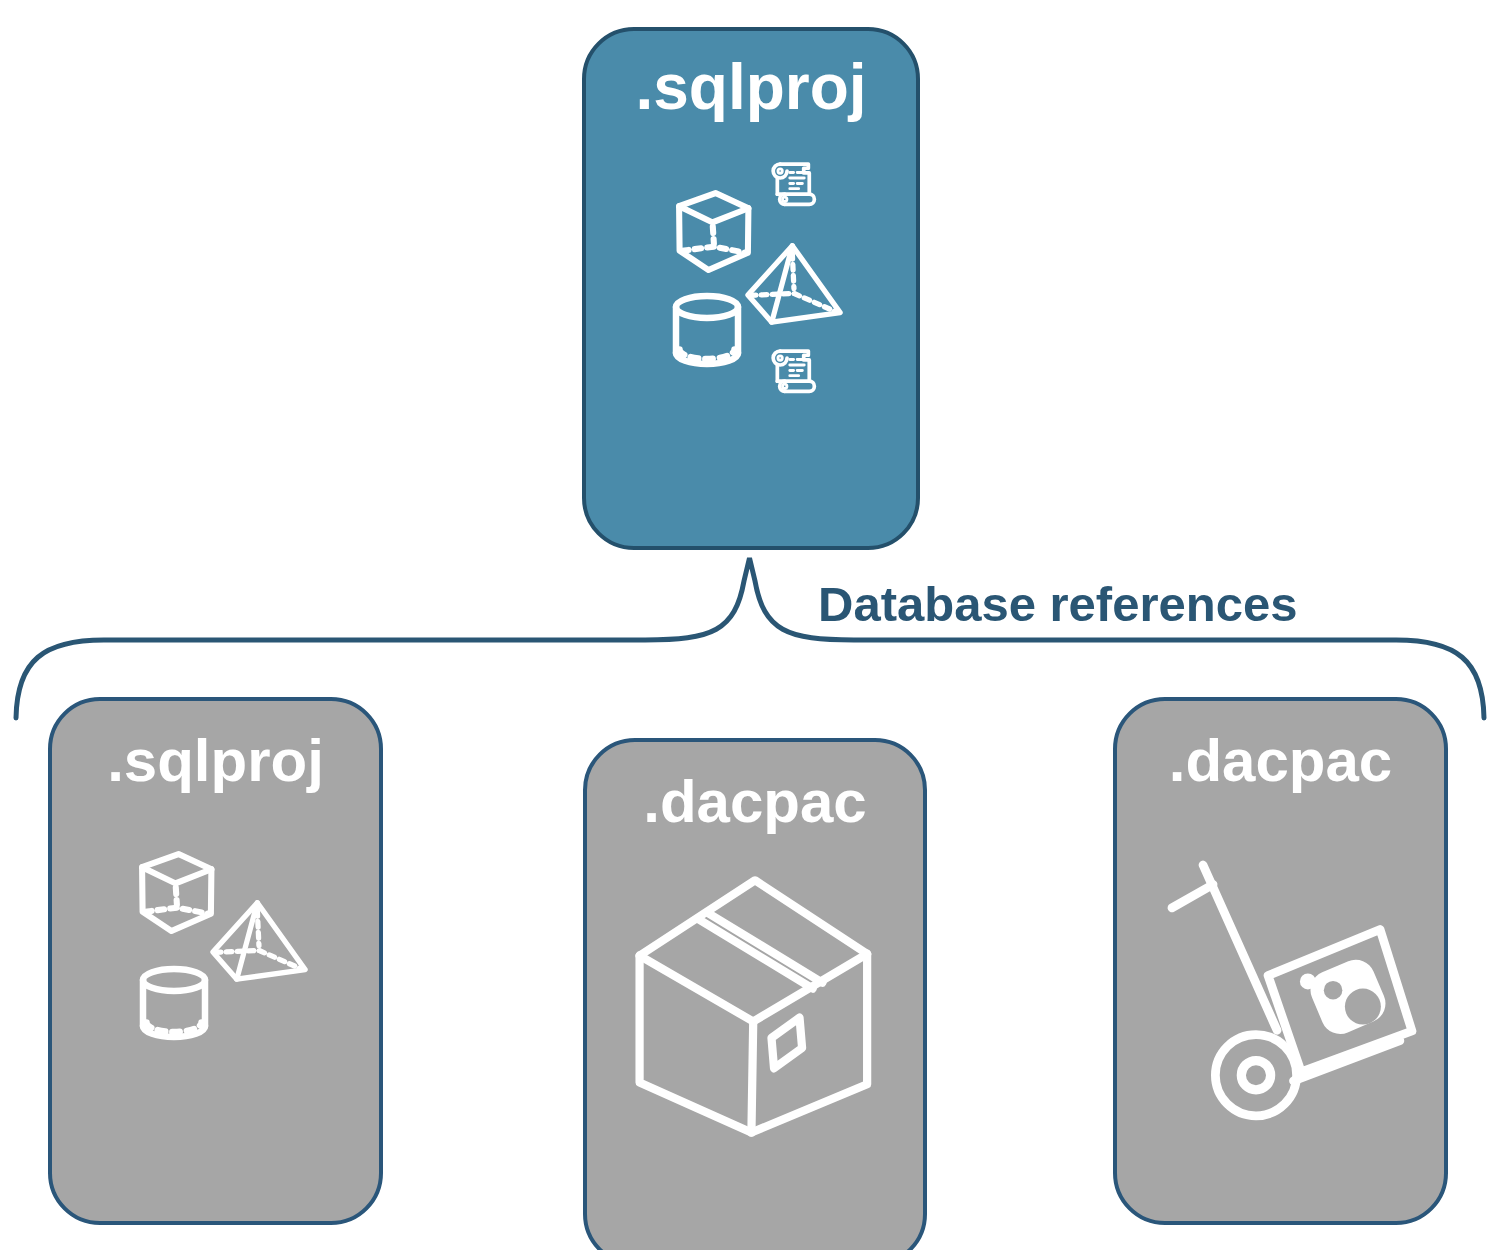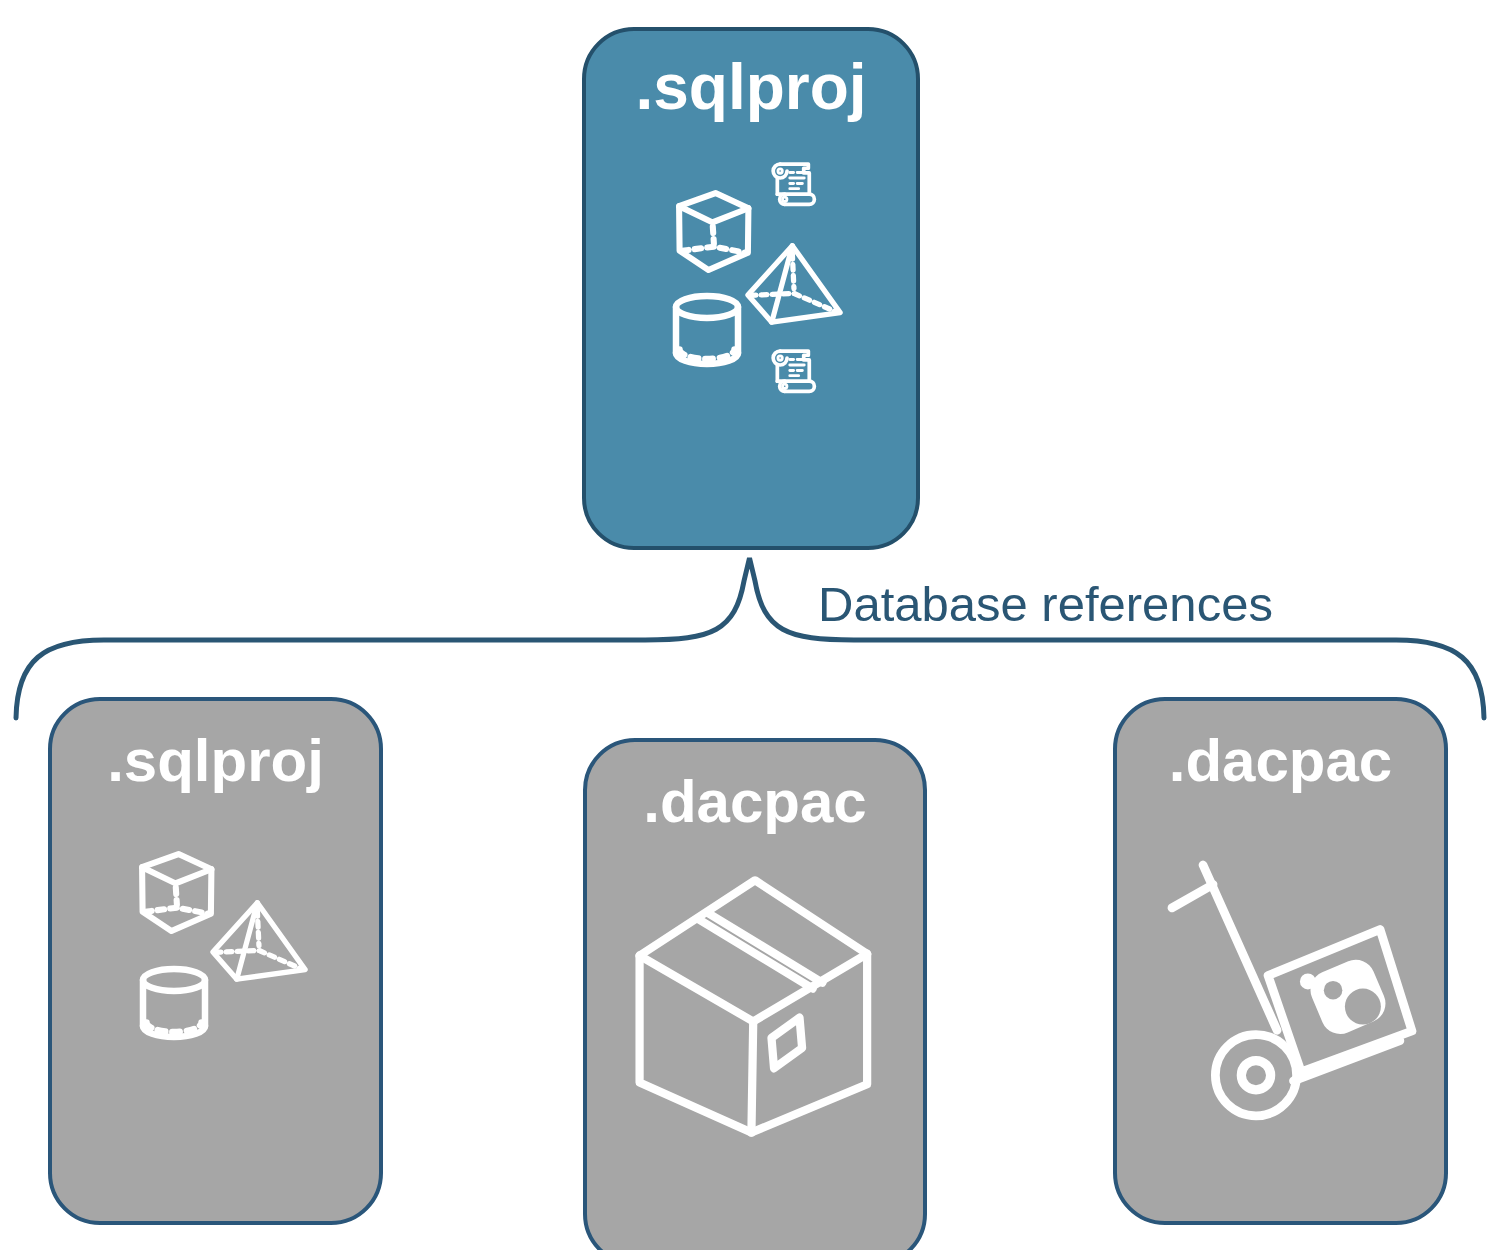--- a/index.html
+++ b/index.html
@@ -13,21 +13,21 @@
   .node--gray{background:#A6A6A6;border:4px solid #2A567A;}
   .node-title{
     position:absolute;left:0;width:100%;text-align:center;
     font-weight:bold;color:#ffffff;line-height:1;letter-spacing:0;
   }
   .node--source .node-title{top:24px;font-size:64px;}
   .node--target .node-title{top:30px;font-size:60px;}
   .icon{position:absolute;display:block;}
   .connector-label{
     position:absolute;left:818px;top:576px;
-    font-size:49px;font-weight:normal;color:#2A5674;line-height:1.15;white-space:nowrap;
+    font-size:49px;font-weight:bold;color:#2A5674;line-height:1.15;white-space:nowrap;
   }
   .brace{position:absolute;left:0;top:548px;}
   
   #node-source{left:582px;top:27px;width:338px;height:523px;}
   #node-t0{left:48px;top:697px;width:335px;height:528px;}
   #node-t1{left:583px;top:697px;width:344px;height:528px;margin-top:41px;}
   #node-t2{left:1113px;top:697px;width:335px;height:528px;}
 </style>
 </head>
 <body>

